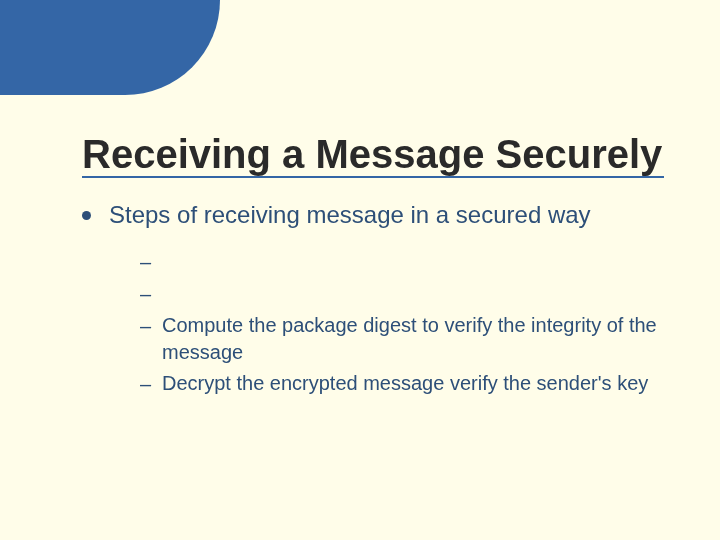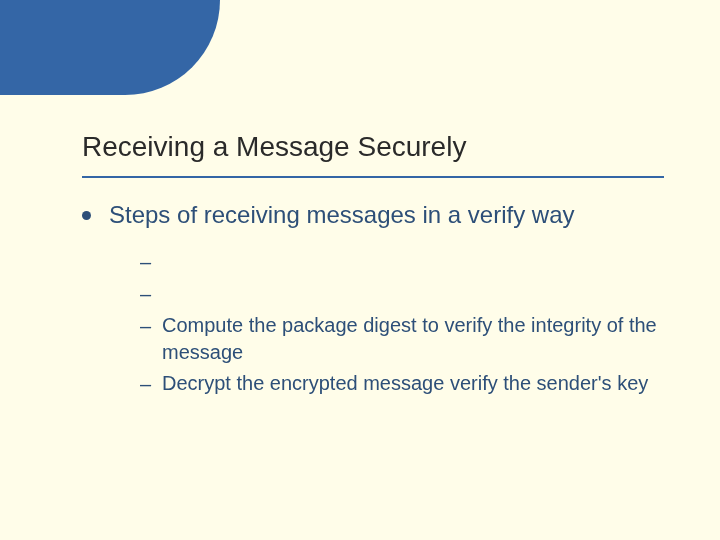--- a/index.html
+++ b/index.html
@@ -23,22 +23,22 @@
     width: 220px;
     height: 95px;
     background: #3466a6;
     border-bottom-right-radius: 95px;
   }
   .title {
     position: absolute;
     top: 132px;
     left: 82px;
     right: 40px;
-    font-size: 28px;
-    font-weight: normal;
+    font-size: 40px;
+    font-weight: bold;
     color: #2a2a2a;
     line-height: 1.1;
   }
   .rule {
     position: absolute;
     top: 176px;
     left: 82px;
     right: 56px;
     height: 2px;
     background: #3466a6;
@@ -89,21 +89,21 @@
 
 <div class="slide">
   <div class="corner"></div>
 
   <div class="title">Receiving a Message Securely</div>
   <div class="rule"></div>
 
   <div class="body">
     <div class="l1">
       <span class="bullet-disc"></span>
-      <span>Steps of receiving messages in a verify way</span>
+      <span>Steps of receiving message in a secured way</span>
     </div>
     <div class="subs">
       <div class="l2">
         <span class="dash">–</span>
       </div>
       <div class="l2">
         <span class="dash">–</span>
       </div>
       <div class="l2">
         <span class="dash">–</span>

